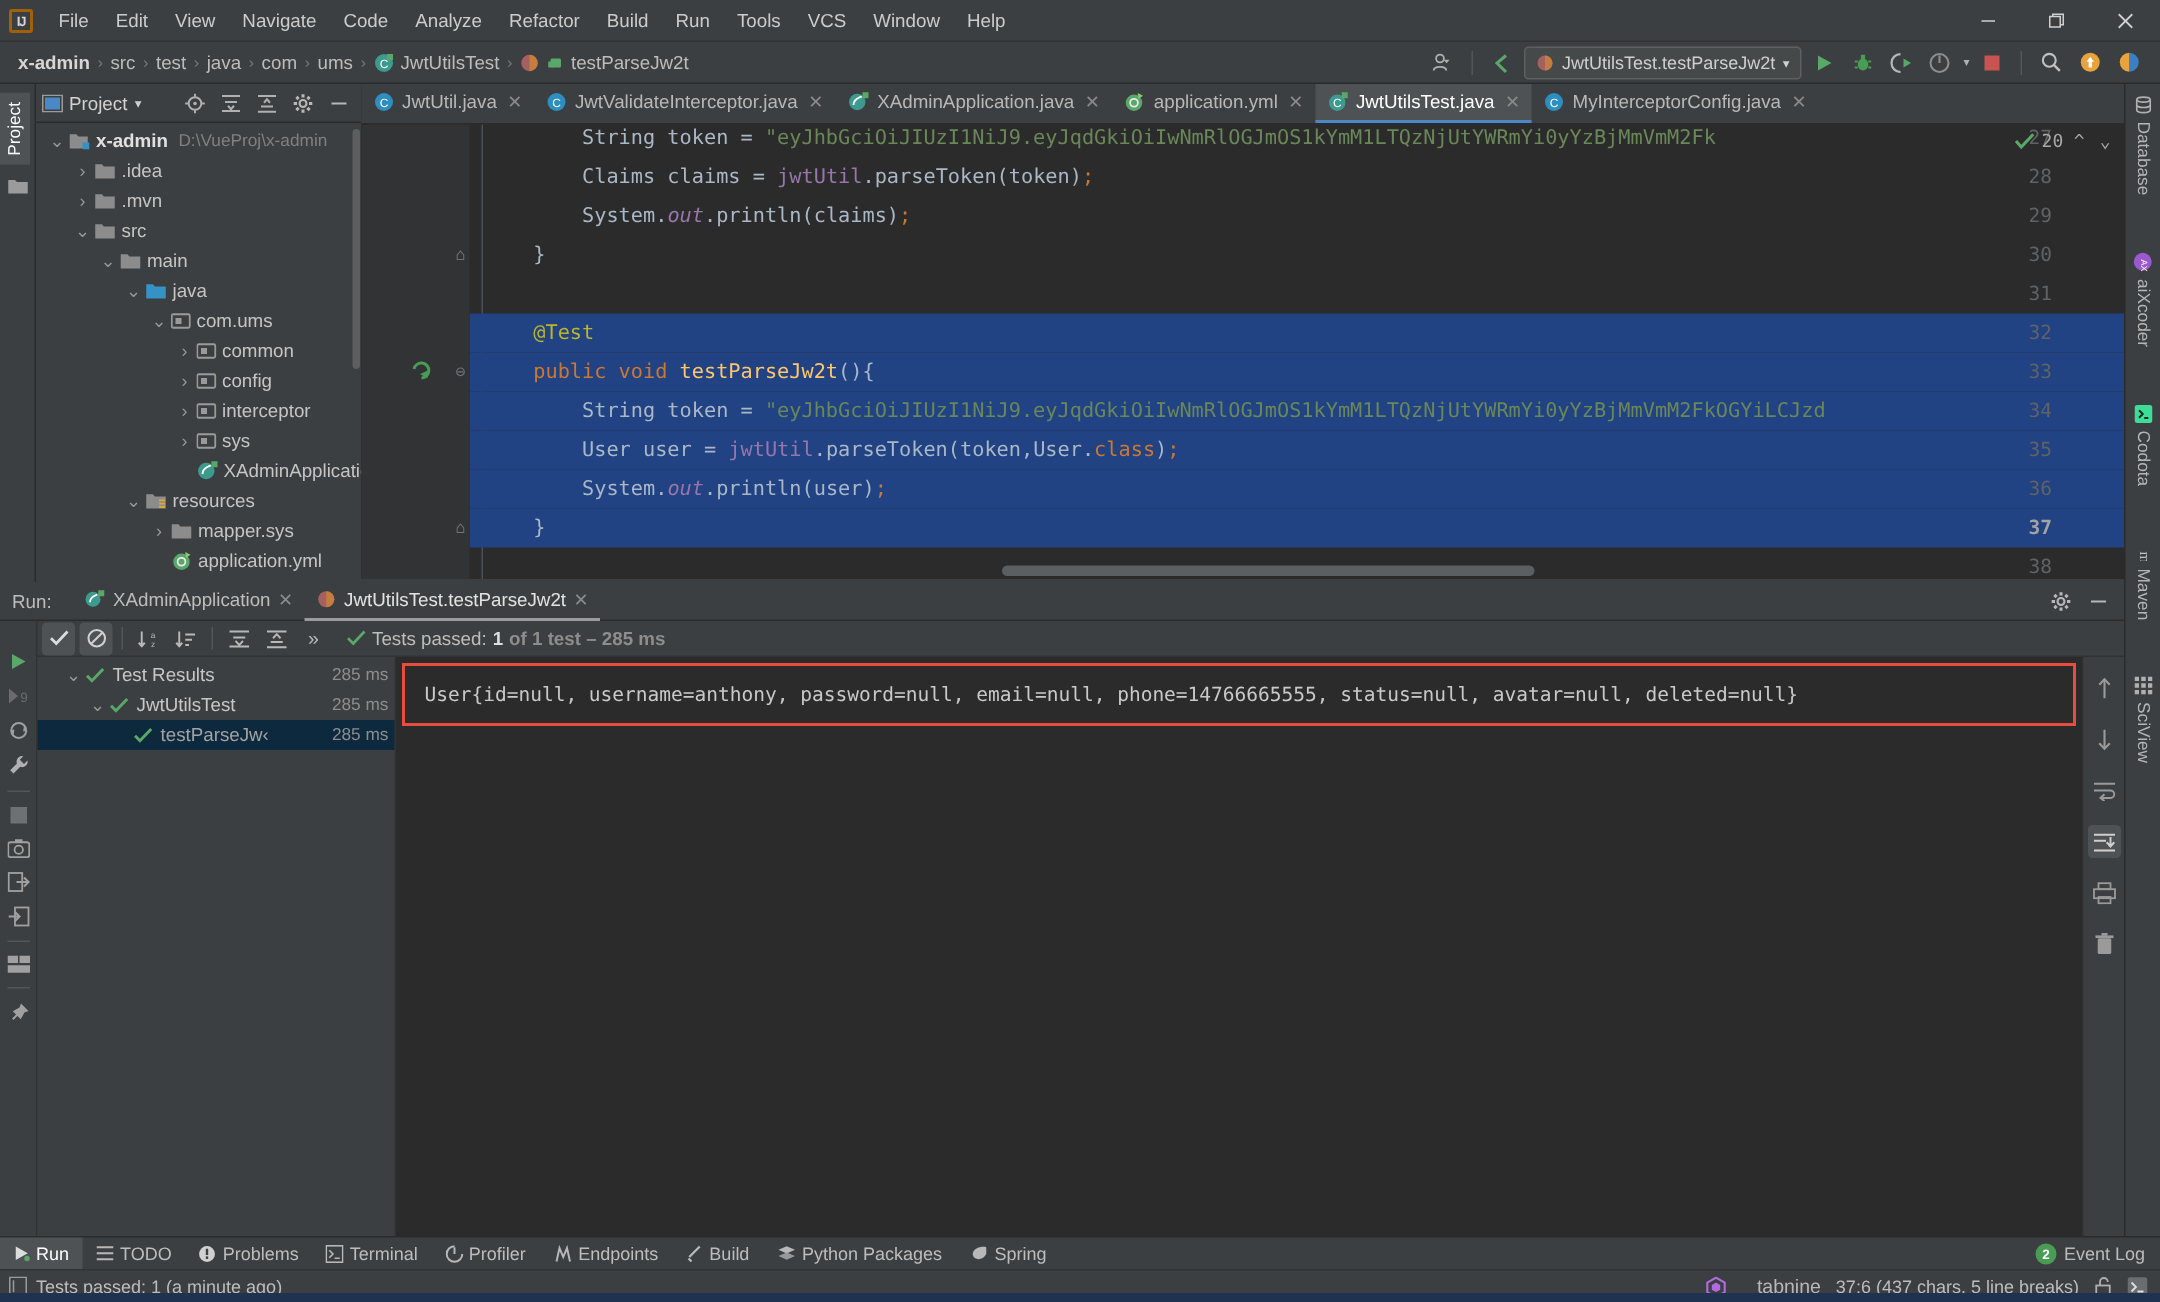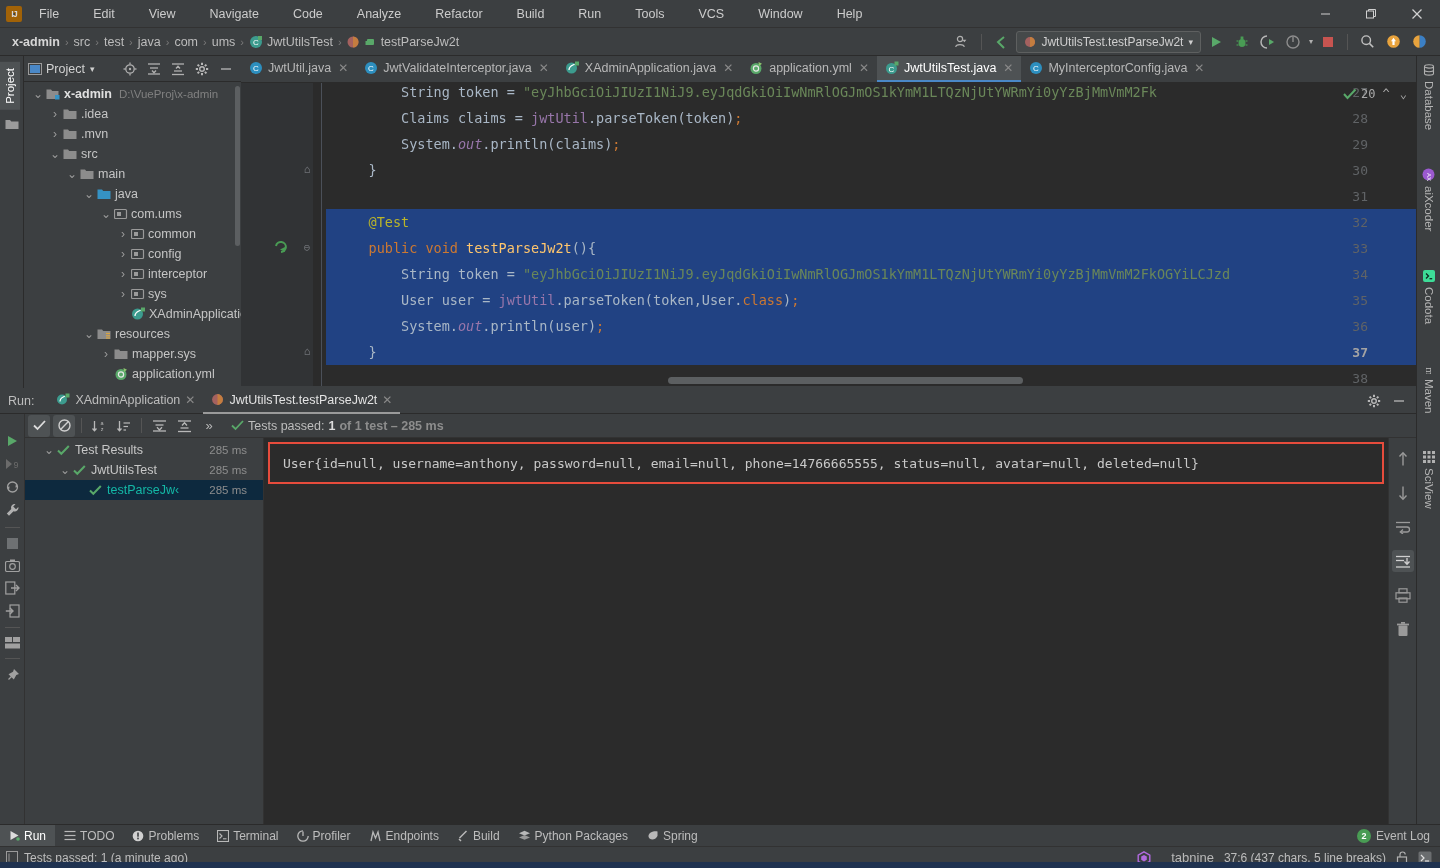--- a/index.html
+++ b/index.html
@@ -15,27 +15,27 @@
 
   
   .titlebar {
     height: 28px; background: #3c3f41;
     display: flex; align-items: center;
     border-bottom: 1px solid #323232;
     position: relative;
   }
   .ij-logo {
     width: 16px; height: 16px; margin: 0 8px 0 6px;
-    border: 7px solid #a16207; border-radius: 2px;
+    border: 2px solid #a16207; border-radius: 2px;
     color: #d6d6d6; font-size: 9px; font-weight: bold;
     display: flex; align-items: center; justify-content: center;
     letter-spacing: -1px;
     text-align: right;
   }
-  .menubar { display: flex; align-items: center; gap: 16px; }
+  .menubar { display: flex; align-items: center; gap: 0px; }
   .menubar .mi {
     padding: 4px 9px; font-size: 12.5px; color: #cccccc; cursor: default;
   }
   .win-title {
     position: absolute; left: 0; right: 0; text-align: center;
     font-size: 12.5px; color: #9d9d9d; pointer-events: none;
   }
   .win-ctrls {
     margin-left: auto; display: flex; height: 28px; z-index: 3;
   }
@@ -130,21 +130,21 @@
     position: absolute; right: 48px; width: 30px; text-align: right;
     color: #606366; font-size: 13px; font-family: "DejaVu Sans Mono", monospace;
   }
   .ln.cur { color: #a4a3a3; font-weight: bold; }
   .fold {
     position: absolute; left: 60px; width: 12px; text-align: center;
     color: #6e7175; font-size: 11px;
   }
   .runmark { position: absolute; left: 33px; color: #499c54; font-size: 13px; }
   .codelines { position: absolute; left: 72px; top: 0; right: 0; bottom: 0; overflow: hidden; }
-  .cl { position: absolute; left: 13px; right: 0; height: 26px; line-height: 26px; white-space: pre; }
+  .cl { position: absolute; left: 0; right: 0; height: 26px; line-height: 26px; white-space: pre; }
   .cl .txt { padding-left: 10px; display: inline-block; }
   .sel-band { background: #214283; }
   .kw  { color: #cc7832; }
   .str { color: #6a8759; }
   .fld { color: #9876aa; }
   .mth { color: #ffc66d; }
   .ann { color: #bbb529; }
   .pun { color: #a9b7c6; }
   .sem { color: #cc7832; }
   .blockline { position:absolute; left: 80px; top: 0; bottom:0; width: 1px; background:#4b5059; }
@@ -191,21 +191,21 @@
   }
   .status-line { font-size: 12.5px; color: #bdbdbd; display: flex; align-items: center; gap: 4px; margin-left: 8px; }
   .status-line .ok { color: #6a9955; }
   .status-line .dim { color: #8d8d8d; font-weight: bold; }
   .status-line .b { color: #dddddd; font-weight: bold; }
 
   .test-split { flex: 1; display: flex; }
   .test-tree { width: 239px; background: #3c3f41; border-right: 1px solid #323232; padding-top: 2px; position:relative;}
   .ttrow { display: flex; align-items: center; height: 20px; font-size: 12.5px; white-space: nowrap; cursor: default;}
   .ttrow.sel { background: #0d293e; }
-  .ttime { margin-left: auto; color: #8d8d8d; font-size: 11.5px; padding-right: 16px; }
+  .ttime { margin-left: auto; color: #8d8d8d; font-size: 11.5px; padding-right: 4px; }
   .console {
     flex: 1; background: #2b2b2b; position: relative;
     font-family: "DejaVu Sans Mono", monospace; font-size: 13px; color: #bbbbbb;
   }
   .console-out {
     position: absolute; left: 4px; top: 4px; right: 4px; height: 42px;
     border: 2px solid #e74c3c;
     display: flex; align-items: center; padding-left: 13px;
     white-space: pre; color: #c9c9c9;
   }
@@ -1062,21 +1062,21 @@
                 <span style="margin-left: 5px; color: rgb(199, 199, 199);">JwtUtilsTest</span>
                 <span class="ttime">285 ms</span>
               </div>
               <div class="ttrow sel" style="padding-left: 50px;">
                 <span class="arrow" style="font-size: 12px; line-height: 8px;"></span>
                 <span style="display: flex; margin-left: 2px;">
                   <svg width="13" height="11" viewBox="0 0 13 11">
                     <path d="M1 5.5 L4.3 8.8 L11.8 1" fill="none" stroke="#59a869" stroke-width="2"></path>
                   </svg>
                 </span>
-                <span style="margin-left: 5px; color: #14b8a6;">testParseJw‹</span>
+                <span style="margin-left: 5px; color: #a3a3a3;">testParseJw‹</span>
                 <span class="ttime">285 ms</span>
               </div>
             </div>
           <div class="console">
             <div class="console-out">
               <span>User{id=null, username=anthony, password=null, email=null, phone=14766665555, status=null, avatar=null, deleted=null}</span>
             </div>
           </div>
           <div class="console-rail">
             <span class="rail-btn">

